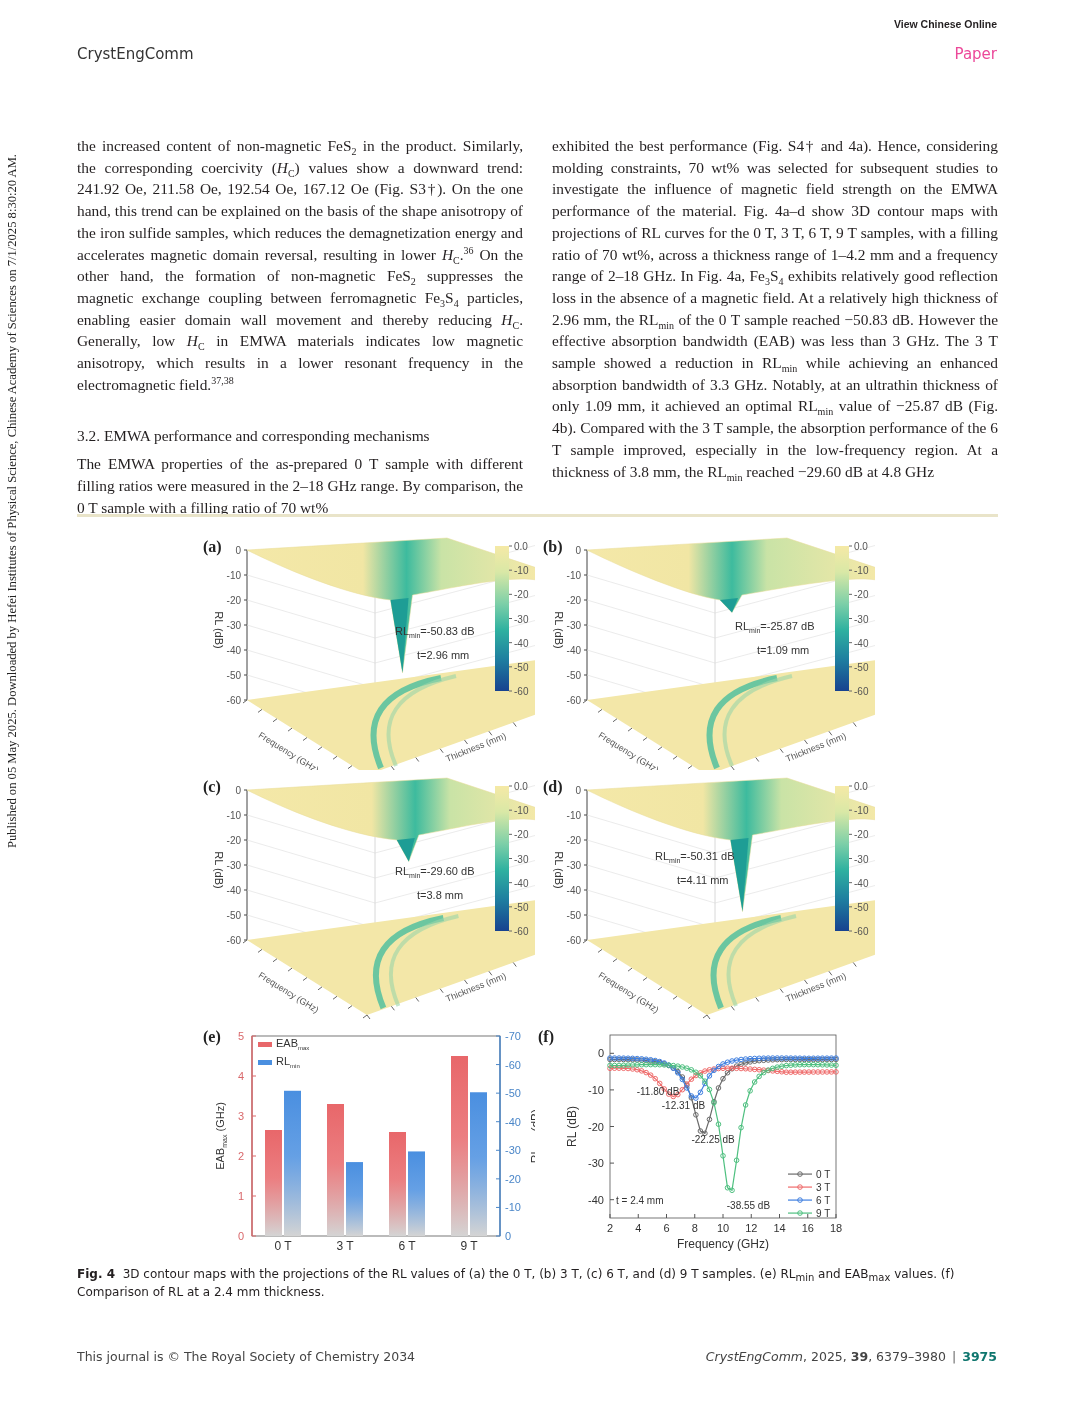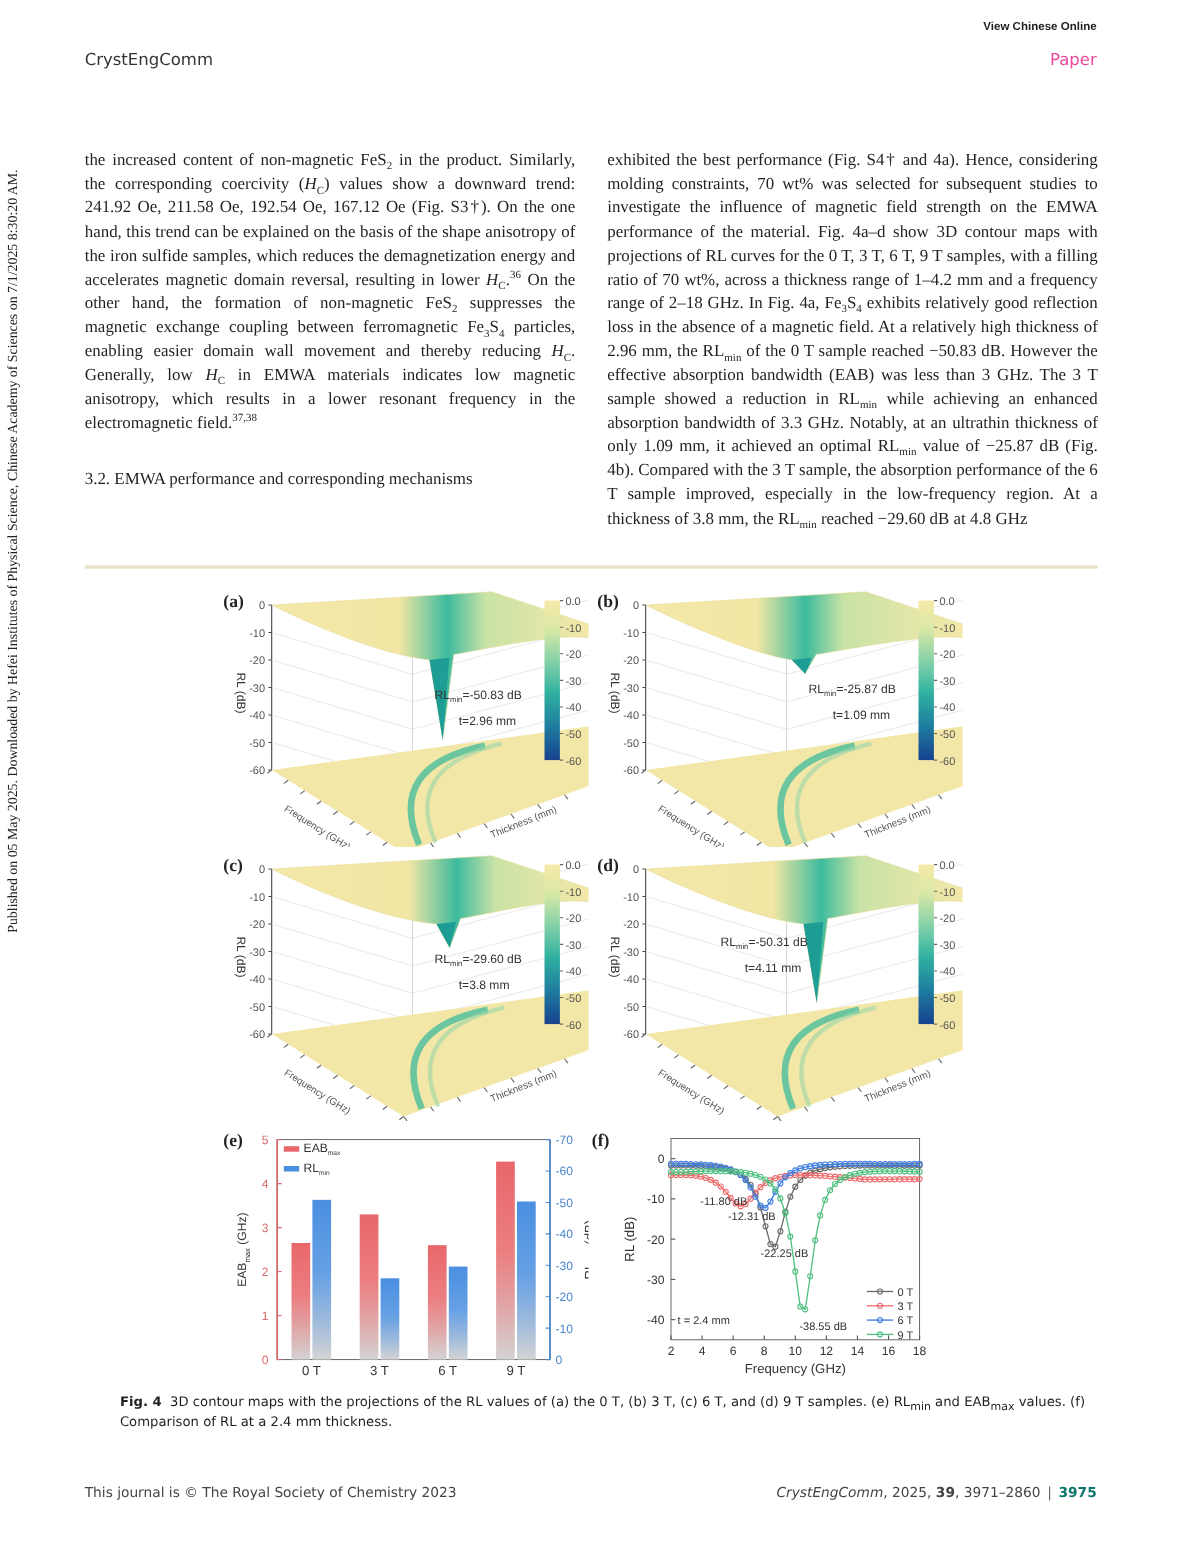--- a/index.html
+++ b/index.html
@@ -13,21 +13,21 @@
   #col-left { left:77px; }
   #col-right { left:552px; }
   .col p { margin:0; }
   #section-heading { font-weight:normal; margin-top:30px !important; margin-bottom:6px !important; }
   sub, sup { font-size:10px; line-height:0; }
   #fig-rule { position:absolute; left:77px; top:514px; width:921px; height:3px; background:#e9e4c9; }
   #figure { position:absolute; left:195px; top:530px; width:660px; height:730px; }
   .panel { position:absolute; }
   .tick { font-family:"Liberation Sans", sans-serif; font-size:10px; fill:#555; }
   .annot { font-family:"Liberation Sans", sans-serif; font-size:11px; fill:#333; }
-  #caption { position:absolute; left:77px; top:1265px; width:925px; font-family:"DejaVu Sans", sans-serif; font-size:12px; line-height:18px; color:#231f20;margin-left:32px; }
+  #caption { position:absolute; left:77px; top:1265px; width:925px; font-family:"DejaVu Sans", sans-serif; font-size:12px; line-height:18px; color:#231f20; }
   #caption b { font-weight:bold; }
   #footer-left { position:absolute; left:77px; top:1349px; font-family:"DejaVu Sans", sans-serif; font-size:12.5px; color:#444; }
   #footer-right { position:absolute; right:77px; top:1349px; font-family:"DejaVu Sans", sans-serif; font-size:12.5px; color:#444; }
   #footer-right i { font-style:italic; }
   #footer-right .pg { font-weight:bold; color:#0f766e; }
   #footer-right .sep { margin:0 6px; color:#666; }
 </style>
 </head>
 <body>
 
@@ -35,20 +35,21 @@
     <span>Published on 05 May 2025. Downloaded by Hefei Institutes of Physical Science, Chinese Academy of Sciences on 7/1/2025 8:30:20 AM.</span>
   </div>
 
 <a id="view-online">View Chinese Online</a>
 <div id="journal-name">CrystEngComm</div>
 <div id="paper-label">Paper</div>
 
 <div class="col" id="col-left">
   <p><span>the increased content of non-magnetic FeS</span><sub>2</sub><span> in the product. Similarly, the corresponding coercivity (</span><i>H</i><sub>C</sub><span>) values show a downward trend: 241.92 Oe, 211.58 Oe, 192.54 Oe, 167.12 Oe (Fig. S3†). On the one hand, this trend can be explained on the basis of the shape anisotropy of the iron sulfide samples, which reduces the demagnetization energy and accelerates magnetic domain reversal, resulting in lower </span><i>H</i><sub>C</sub><span>.</span><sup>36</sup><span> On the other hand, the formation of non-magnetic FeS</span><sub>2</sub><span> suppresses the magnetic exchange coupling between ferromagnetic Fe</span><sub>3</sub><span>S</span><sub>4</sub><span> particles, enabling easier domain wall movement and thereby reducing </span><i>H</i><sub>C</sub><span>. Generally, low </span><i>H</i><sub>C</sub><span> in EMWA materials indicates low magnetic anisotropy, which results in a lower resonant frequency in the electromagnetic field.</span><sup>37,38</sup></p>
   <p id="section-heading">3.2. EMWA performance and corresponding mechanisms</p>
+  <p>The EMWA properties of the as-prepared 0 T sample with different filling ratios were measured in the 2–18 GHz range. By comparison, the 0 T sample with a filling ratio of 70 wt%</p>
 </div>
 
 <div class="col" id="col-right">
   <p><span>exhibited the best performance (Fig. S4† and 4a). Hence, considering molding constraints, 70 wt% was selected for subsequent studies to investigate the influence of magnetic field strength on the EMWA performance of the material. Fig. 4a–d show 3D contour maps with projections of RL curves for the 0 T, 3 T, 6 T, 9 T samples, with a filling ratio of 70 wt%, across a thickness range of 1–4.2 mm and a frequency range of 2–18 GHz. In Fig. 4a, Fe</span><sub>3</sub><span>S</span><sub>4</sub><span> exhibits relatively good reflection loss in the absence of a magnetic field. At a relatively high thickness of 2.96 mm, the RL</span><sub>min</sub><span> of the 0 T sample reached −50.83 dB. However the effective absorption bandwidth (EAB) was less than 3 GHz. The 3 T sample showed a reduction in RL</span><sub>min</sub><span> while achieving an enhanced absorption bandwidth of 3.3 GHz. Notably, at an ultrathin thickness of only 1.09 mm, it achieved an optimal RL</span><sub>min</sub><span> value of −25.87 dB (Fig. 4b). Compared with the 3 T sample, the absorption performance of the 6 T sample improved, especially in the low-frequency region. At a thickness of 3.8 mm, the RL</span><sub>min</sub><span> reached −29.60 dB at 4.8 GHz</span></p>
 </div>
 
 <div id="fig-rule"></div>
 
 <div id="figure">
 
@@ -756,14 +757,14 @@
         <circle cx="270" cy="180.08" r="2.3" fill="none" stroke="#3f7fe0"></circle>
         <text x="286" y="184.08" class="tick" style="font-size:10px;fill:#333">6 T</text>
         <line x1="258" y1="193.08" x2="282" y2="193.08" stroke="#4fc080" stroke-width="1.2"></line>
         <circle cx="270" cy="193.08" r="2.3" fill="none" stroke="#4fc080"></circle>
         <text x="286" y="197.08" class="tick" style="font-size:10px;fill:#333">9 T</text>
       </svg></div>
 </div>
 
 <div id="caption"><b>Fig. 4</b><span style="white-space:pre-wrap">  3D contour maps with the projections of the RL values of (a) the 0 T, (b) 3 T, (c) 6 T, and (d) 9 T samples. (e) RL</span><sub>min</sub><span> and EAB</span><sub>max</sub><span> values. (f) Comparison of RL at a 2.4 mm thickness.</span></div>
 
-<div id="footer-left">This journal is © The Royal Society of Chemistry 2023</div>
-<div id="footer-right"><i>CrystEngComm</i><span>, 2025, </span><b>39</b><span>, 3971–2860</span><span class="sep">|</span><span class="pg">3975</span></div>
+<div id="footer-left">This journal is © The Royal Society of Chemistry 2034</div>
+<div id="footer-right"><i>CrystEngComm</i><span>, 2025, </span><b>39</b><span>, 6379–3980</span><span class="sep">|</span><span class="pg">3975</span></div>
 
 </body></html>

